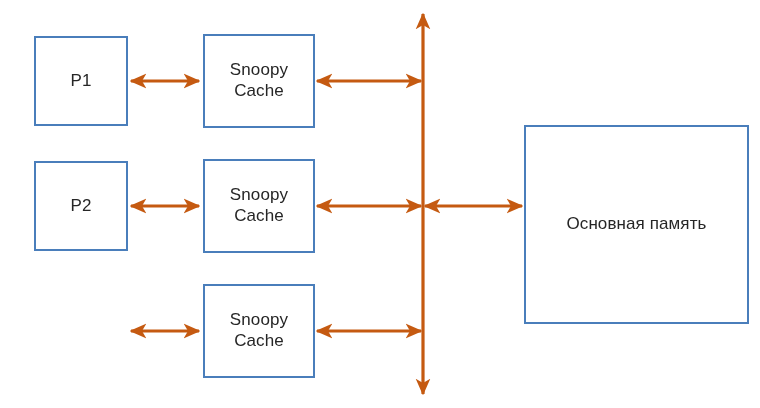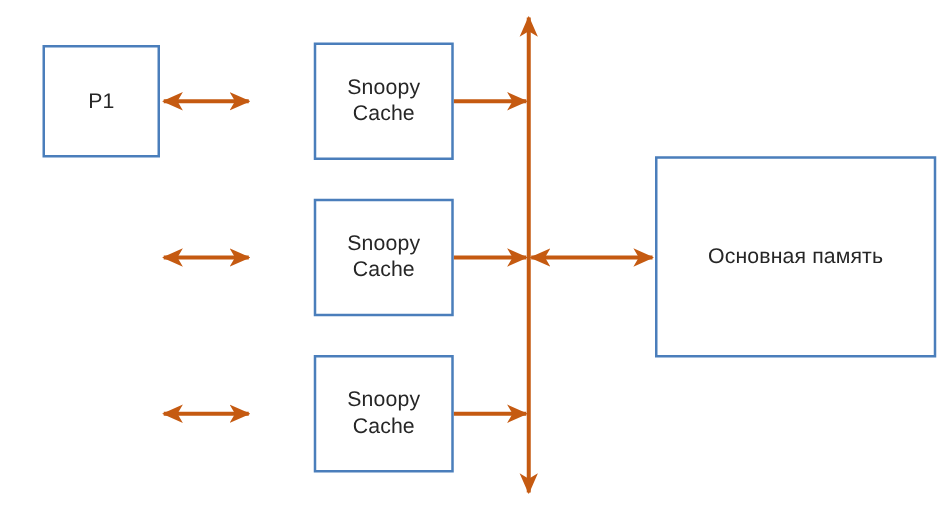--- a/index.html
+++ b/index.html
@@ -38,21 +38,21 @@
     text-align: center;
     color: #262626;
     line-height: 1.22;
   }
   .node-label {
     display: block;
     white-space: pre-line;
     letter-spacing: 0.1px;
   }
   .proc-box { font-size: 17px; }
-  .cache-box { font-size: 17px; margin-left: 48px; }
+  .cache-box { font-size: 17px; }
   .memory-box { font-size: 17px; }
 </style>
 </head>
 <body>
 
 <div id="diagram-root">
 
   <svg id="diagram-svg" viewBox="0 0 760 408" xmlns="http://www.w3.org/2000/svg">
     <defs>
       <marker id="arrow-end" viewBox="0 0 10 10" refX="9.2" refY="5" markerWidth="5.2" markerHeight="5.2" orient="auto-start-reverse">
@@ -77,34 +77,37 @@
 
     <line x1="131" y1="331" x2="199" y2="331" stroke="#C55A11" stroke-width="3.2" marker-start="url(#arrow-start)" marker-end="url(#arrow-end)"></line>
 
     <line x1="317" y1="331" x2="421" y2="331" stroke="#C55A11" stroke-width="3.2" marker-start="url(#arrow-start)" marker-end="url(#arrow-end)"></line>
   </svg>
 
   <div class="node-box proc-box" style="left:34px; top:36px; width:94px; height:90px;">
     <span class="node-label">P1</span>
   </div>
 
+  <div class="node-box proc-box" style="left:34px; top:161px; width:94px; height:90px;">
+    <span class="node-label">P2</span>
+  </div>
 
 
   <div class="node-box cache-box" style="left:203px; top:34px; width:112px; height:94px;">
     <span class="node-label">Snoopy
 Cache</span>
   </div>
 
   <div class="node-box cache-box" style="left:203px; top:159px; width:112px; height:94px;">
     <span class="node-label">Snoopy
 Cache</span>
   </div>
 
   <div class="node-box cache-box" style="left:203px; top:284px; width:112px; height:94px;">
     <span class="node-label">Snoopy
 Cache</span>
   </div>
 
-  <div class="node-box memory-box" style="left:524px; top:125px; width:225px; height:161px;">
+  <div class="node-box memory-box" style="left:524px; top:125px; width:225px; height:199px;">
     <span class="node-label">Основная память</span>
   </div>
 
 </div>
 
 </body></html>

